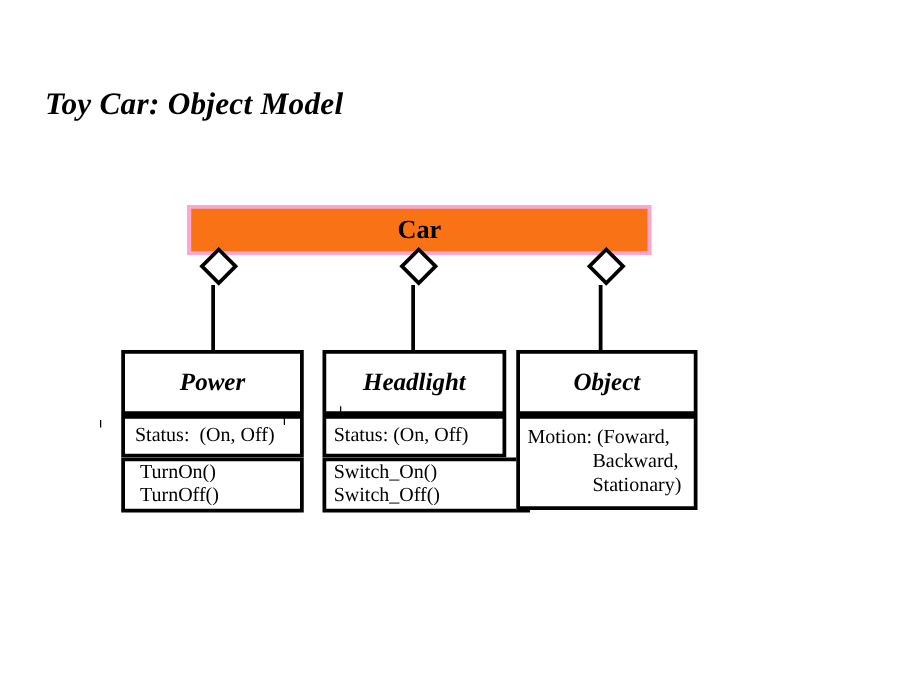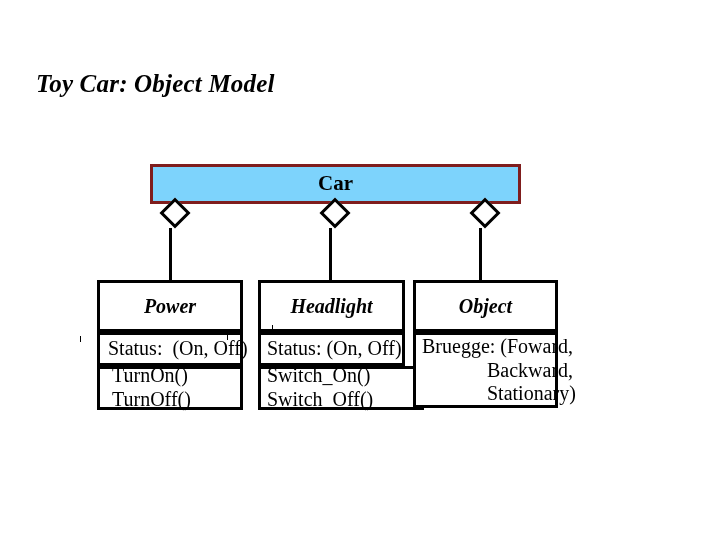--- a/index.html
+++ b/index.html
@@ -34,22 +34,22 @@
     font-style: italic;
     letter-spacing: 0.2px;
     line-height: 1.15;
     white-space: nowrap;
   }
 
   
   .uml-box {
     position: absolute;
     box-sizing: border-box;
-    background: #7dd3fc;
-    border: 3px solid #7f1d1d;
+    background: #f97316;
+    border: 3px solid #f9a8d4;
   }
   .uml-compartment {
     position: absolute;
     box-sizing: border-box;
     background: #ffffff;
     border: 3px solid #000000;
   }
   .class-name {
     font-weight: bold;
     font-style: italic;
@@ -60,21 +60,21 @@
     position: absolute;
     left: 0;
     top: 50%;
     transform: translateY(-50%);
   }
   .compartment-text {
     position: absolute;
     left: 8px;
     top: 50%;
     transform: translateY(-50%);
-    font-size: 20px;
+    font-size: 16px;
     line-height: 1.18;
     font-weight: normal;
     white-space: pre;
     text-align: left;
   }
   .compartment-text.indent-wrap {
     white-space: pre;
   }
 
   
@@ -206,21 +206,21 @@
   </div>
   <div id="headlight-ops" class="uml-compartment">
     <div class="compartment-text">Switch_On()
 Switch_Off()</div>
   </div>
 
   <div id="wheel-name" class="uml-compartment">
     <div class="class-name">Object</div>
   </div>
   <div id="wheel-attrs" class="uml-compartment">
-    <div class="compartment-text indent-wrap">Bruegge: (Foward,
+    <div class="compartment-text indent-wrap">Motion: (Foward,
              Backward,
              Stationary)</div>
   </div>
 
   <div class="tick" style="left:80px; top:296px;"></div>
   <div class="tick" style="left:227px; top:294px;"></div>
   <div class="tick" style="left:272px; top:285px;"></div>
 
   <div id="footer">
     <div id="footer-authors">Bernd Bruegge &amp; Allen H. Dutoit</div>

